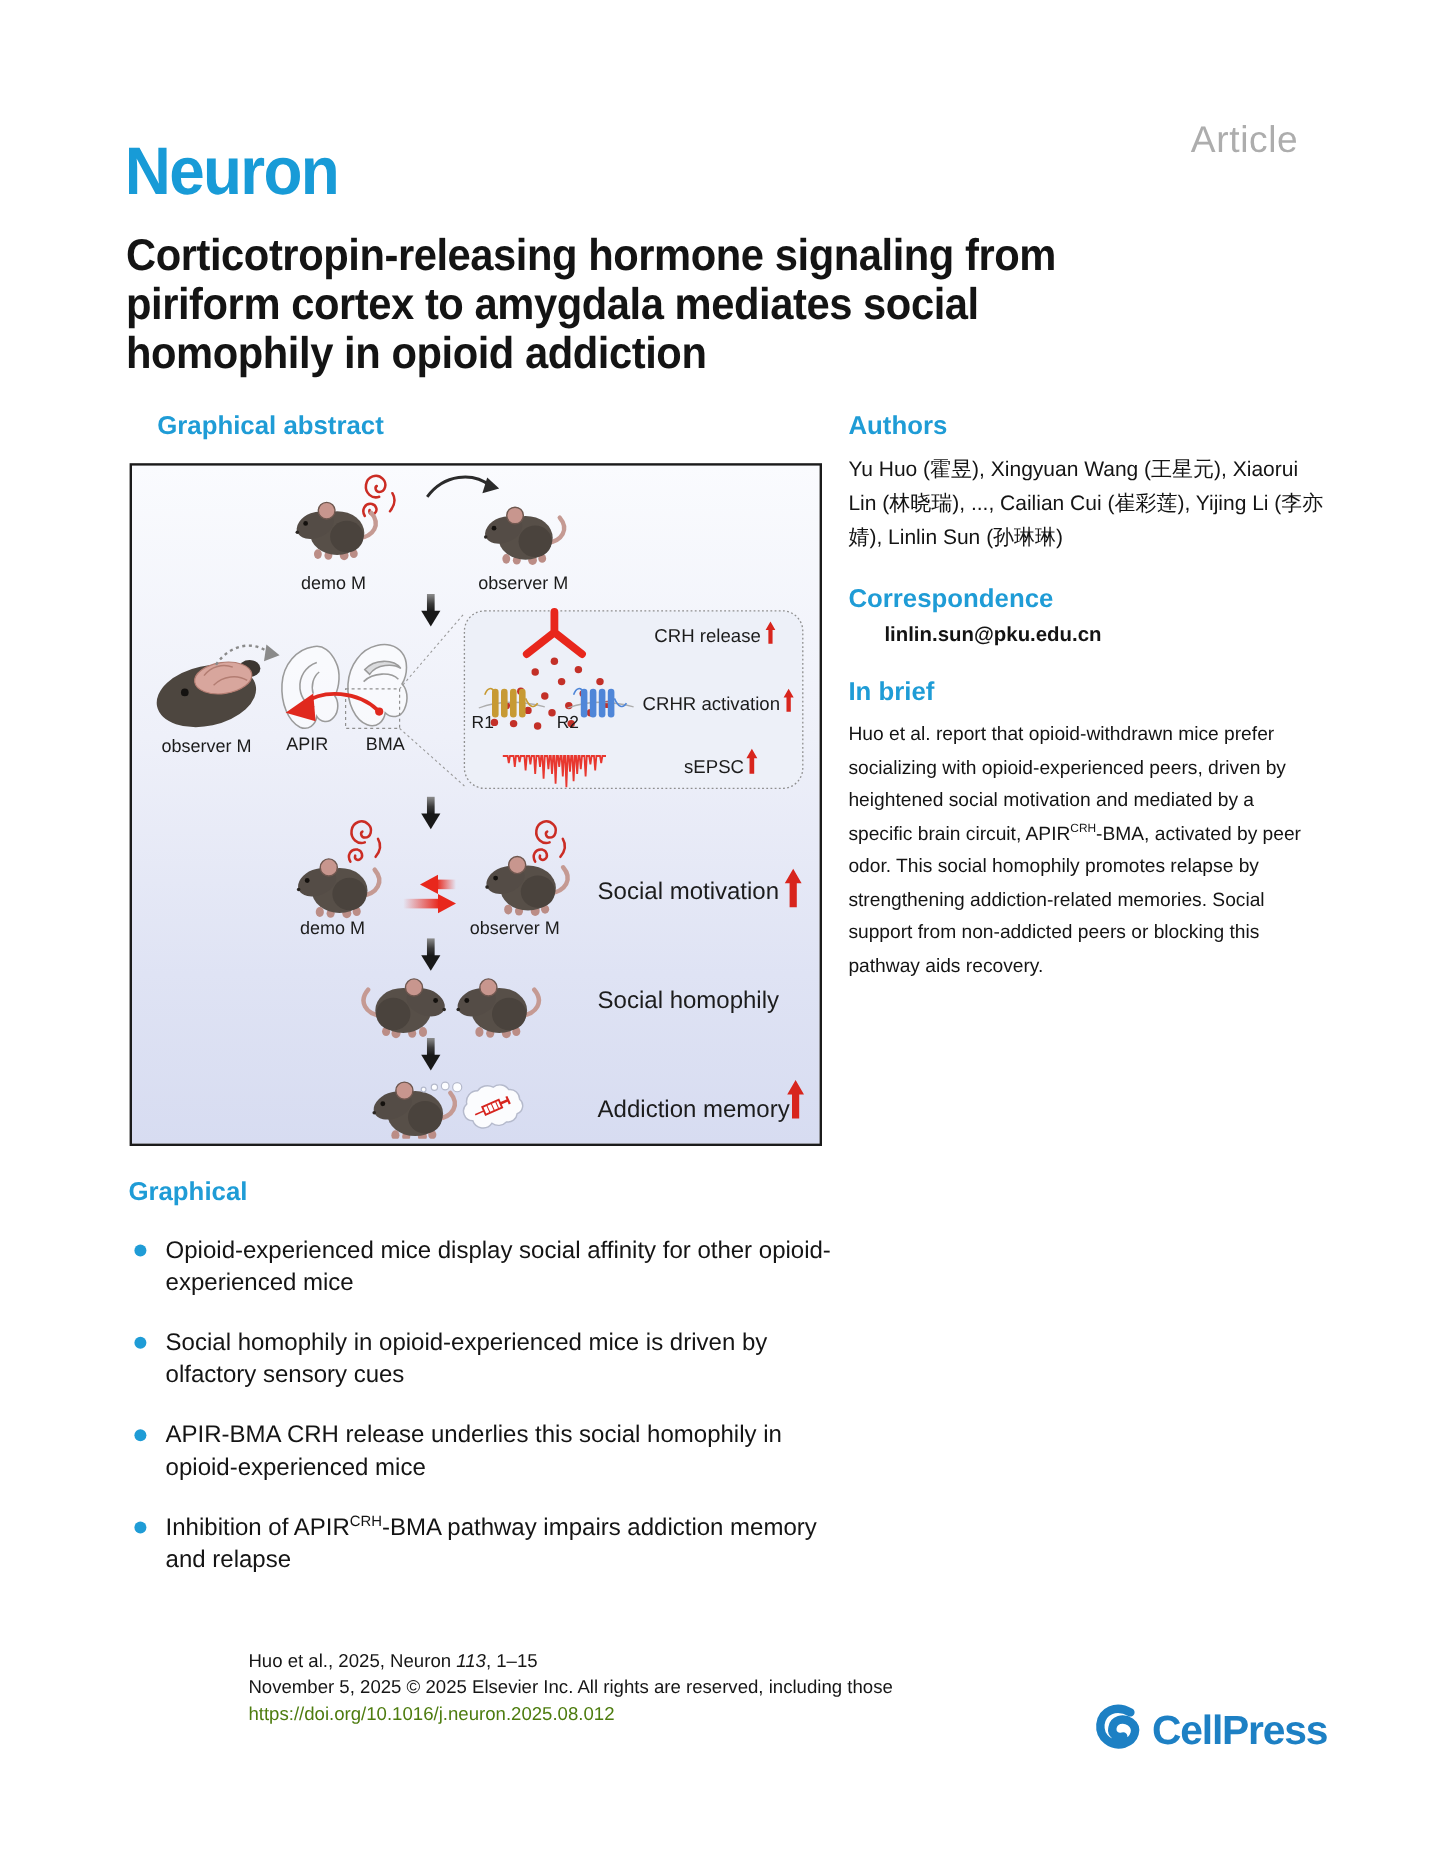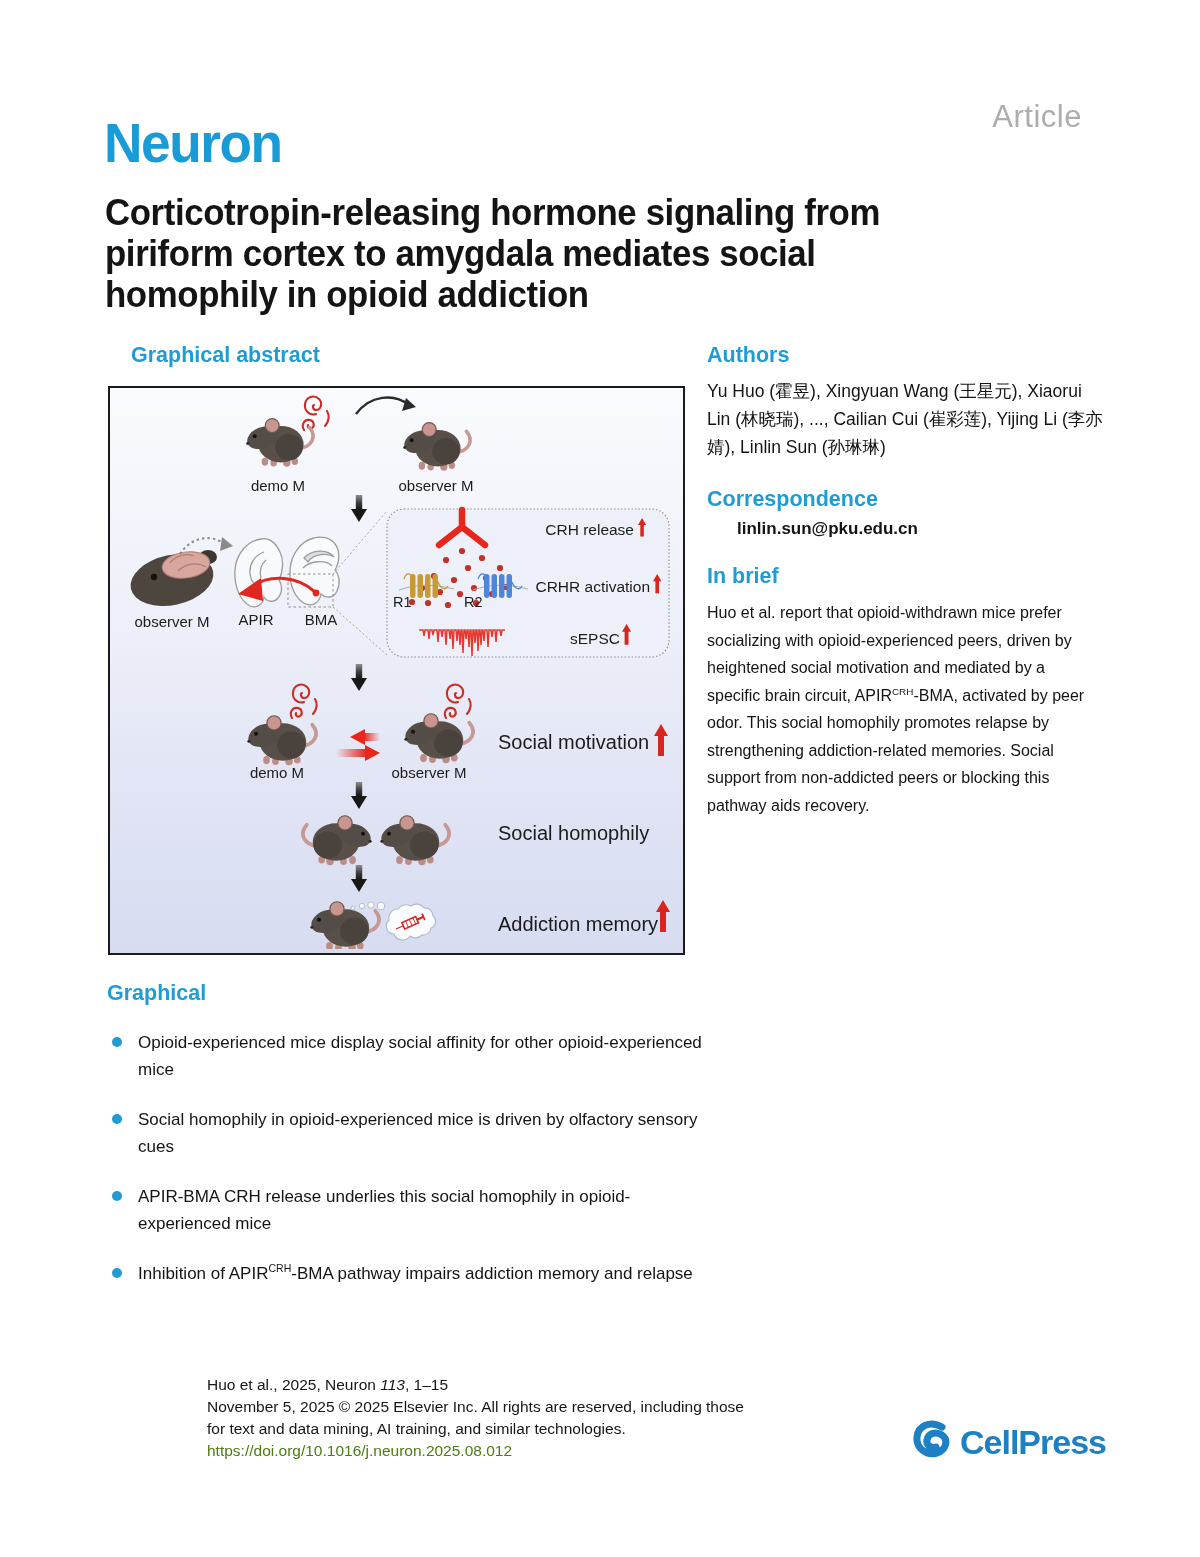--- a/index.html
+++ b/index.html
@@ -29,21 +29,21 @@
   #authors-names{margin-top:9px;font-size:17.5px;line-height:28px;color:#141414;}
   #correspondence-block{left:707px;top:487px;width:398px;}
   #correspondence-email{margin-top:7px;font-size:17px;font-weight:700;color:#141414;margin-left:30px;}
   #inbrief-block{left:707px;top:564px;width:390px;}
   #inbrief-text{margin-top:10px;font-size:16px;line-height:27.5px;color:#141414;}
   sup{font-size:0.62em;line-height:0;vertical-align:super;}
   
   #highlights-block{left:107px;top:981px;width:600px;}
   .hl-item{display:flex;margin-top:23px;}
   .hl-bullet{flex:0 0 auto;width:10px;height:10px;border-radius:50%;background:#1f9cd6;margin:8px 16px 0 5px;}
-  .hl-text{font-size:17px;line-height:27px;color:#141414;}
+  .hl-text{font-size:20px;line-height:27px;color:#141414;}
   
   #footer-block{left:207px;top:1374px;font-size:15.5px;line-height:22px;color:#161616;}
   .it{font-style:italic;}
   #doi-link{color:#4d7c0f;text-decoration:none;}
   #cellpress-logo{left:912px;top:1418px;display:flex;align-items:center;}
   #cellpress-text{font-size:34px;font-weight:800;color:#1d80c4;letter-spacing:-1px;margin-left:6px;}
 </style>
 </head>
 <body>
 
@@ -261,21 +261,20 @@
   </div>
   <div class="hl-item">
     <span class="hl-bullet"></span>
     <span class="hl-text"><span>Inhibition of APIR</span><sup>CRH</sup><span>-BMA pathway impairs addiction memory and relapse</span></span>
   </div>
 </div>
 
 <div class="abs" id="footer-block">
   <div><span>Huo et al., 2025, Neuron </span><span class="it">113</span><span>, 1–15</span></div>
   <div>November 5, 2025 © 2025 Elsevier Inc. All rights are reserved, including those</div>
-  <div>for text and data mining, AI training, and similar technologies.</div>
   <a href="#" id="doi-link">https://doi.org/10.1016/j.neuron.2025.08.012</a>
 </div>
 
 <div class="abs" id="cellpress-logo">
   <svg width="42" height="48" viewBox="0 0 42 48">
     <path d="M30,9 C18,2 6,8 5,19 C4,30 14,38 25,35 C34,32 37,22 30,17 C24,13 16,15 15,22 C14,27 19,31 24,29" fill="none" stroke="#1d80c4" stroke-width="7" stroke-linecap="round"></path>
   </svg>
   <span id="cellpress-text">CellPress</span>
 </div>
 

